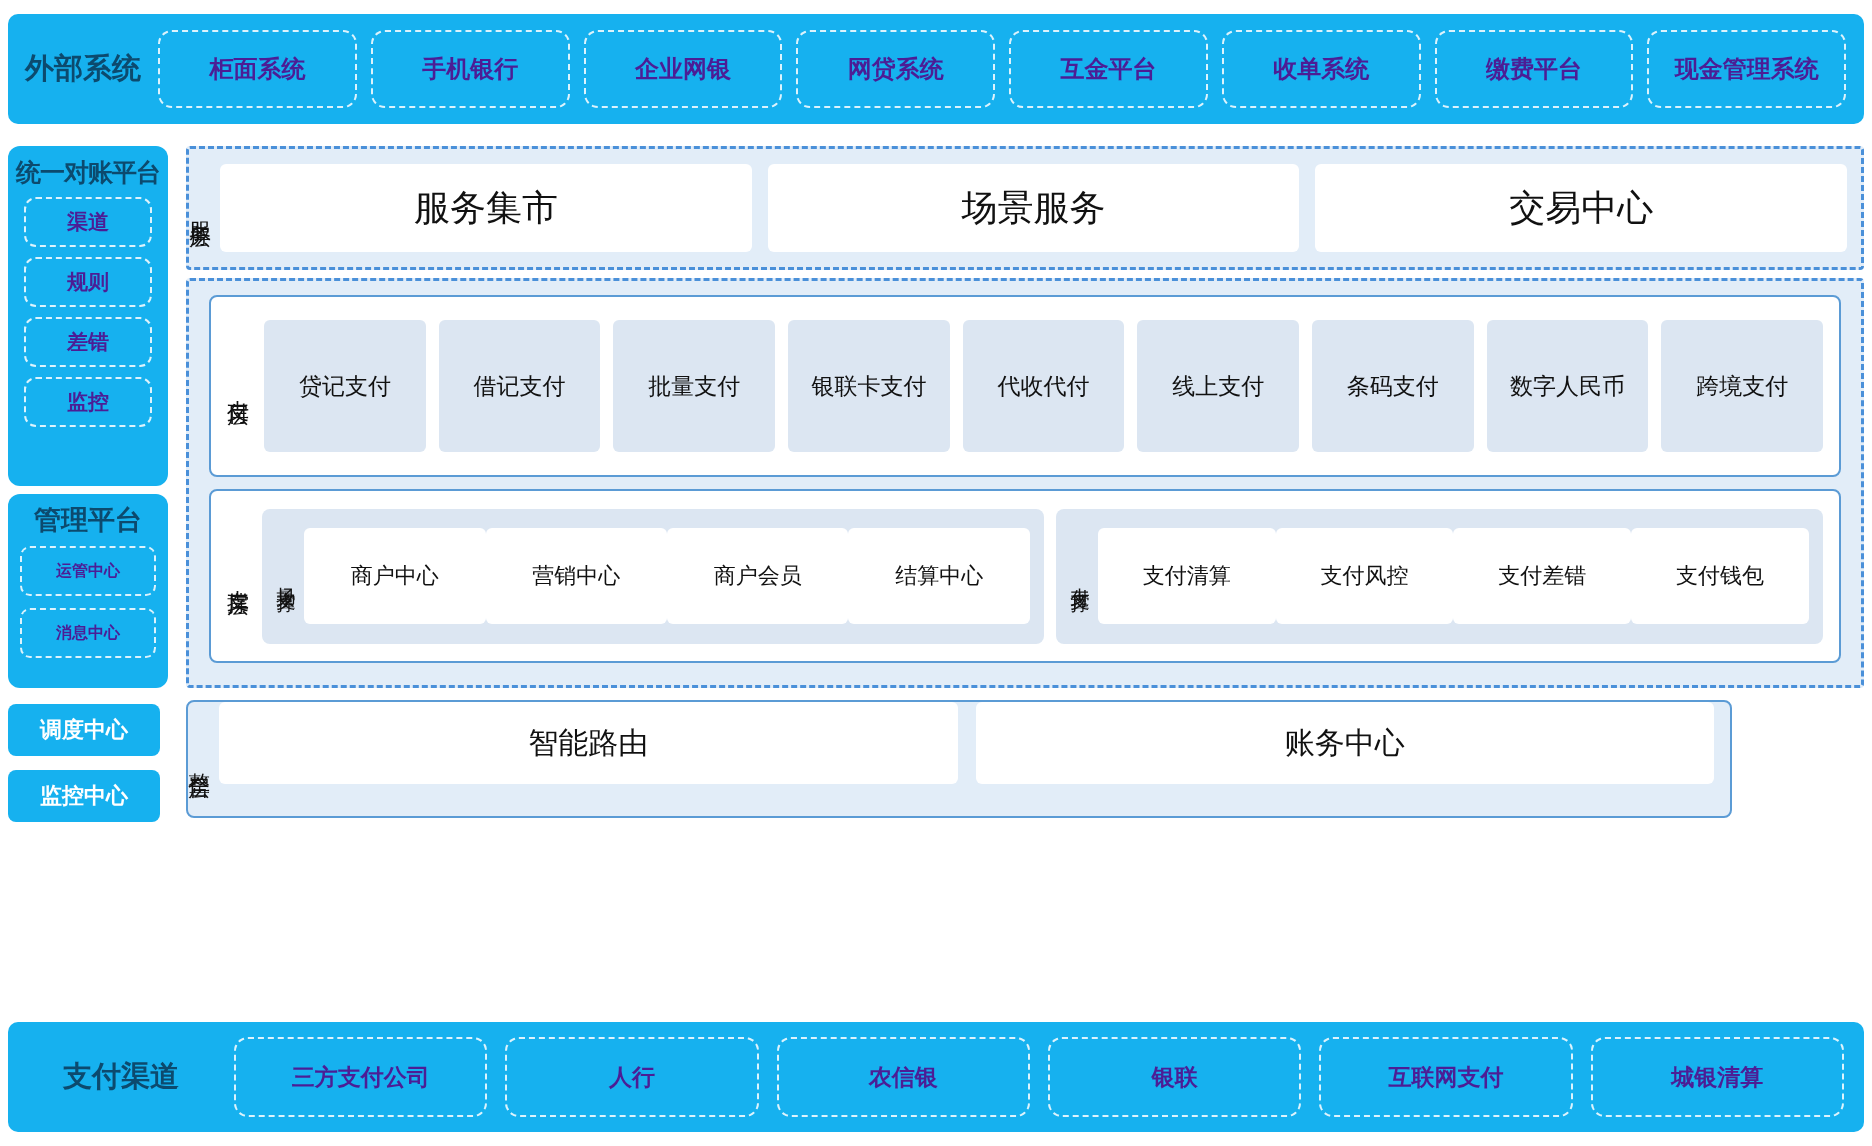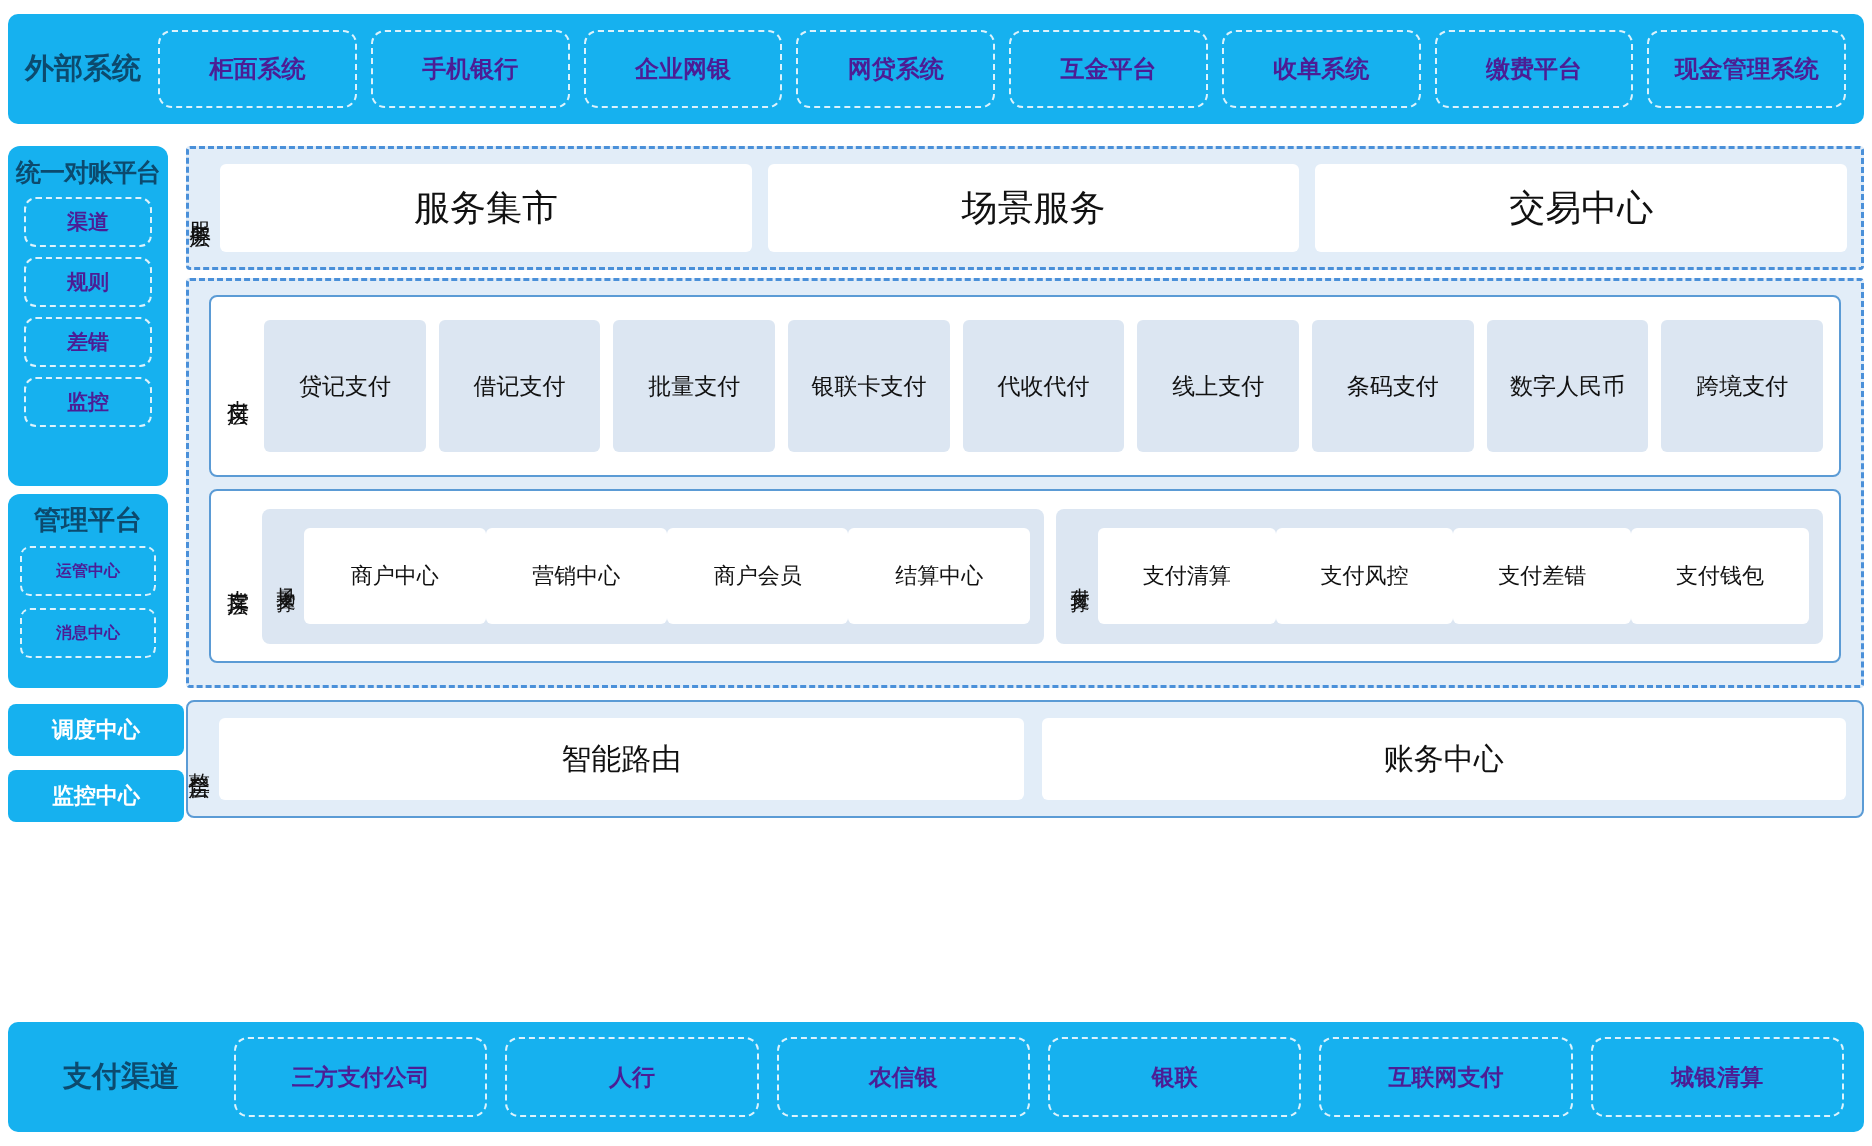--- a/index.html
+++ b/index.html
@@ -65,21 +65,21 @@
   #mgmt-platform {
     left: 8px; top: 494px; width: 160px; height: 194px;
     flex-direction: column; align-items: center;
     padding-top: 8px; border-radius: 12px;
   }
   #mgmt-platform .bar-title { font-size: 27px; margin-bottom: 8px; }
   #mgmt-items { width: 136px; display: flex; flex-direction: column; gap: 12px; }
   #mgmt-items .dash-chip { height: 50px; font-size: 16px; border-radius: 10px; }
 
   .solid-chip {
-    position: absolute; left: 8px; width: 176px; height: 52px;
+    position: absolute; left: 8px; width: 152px; height: 52px;
     background: #16b1ef; border-radius: 8px;
     display: flex; align-items: center; justify-content: center;
     color: #fff; font-size: 22px; font-weight: bold;
   }
   #sched-center { top: 704px; }
   #monitor-center { top: 770px; }
 
   
   .dashdot-band {
     position: absolute;
@@ -144,25 +144,25 @@
     padding: 0 14px;
     height: 135px;
   }
   .group-box .vlabel { font-size: 19px; letter-spacing: 2px; margin-right: 8px; }
   .group-cards { display: flex; flex: 1; }
   .group-cards .white-card { flex: 1; height: 96px; font-size: 22px; min-width: 120px; }
 
   
   #integration-band {
     position: absolute;
-    left: 186px; top: 700px; width: 1678px; height: 118px;
+    left: 186px; top: 700px; width: 1546px; height: 118px;
     background: #e2edf8;
     border: 2.5px solid #5b9bd5;
     border-radius: 8px;
-    display: flex; align-items: center;
+    display: flex; 
   }
   #integration-cards { display: flex; flex: 1; gap: 18px; padding: 0 16px 0 8px; }
   #integration-cards .white-card { flex: 1; height: 82px; font-size: 30px; }
 </style>
 </head>
 <body>
 
 <div class="page">
 
   <div class="blue-bar" id="external-bar">

